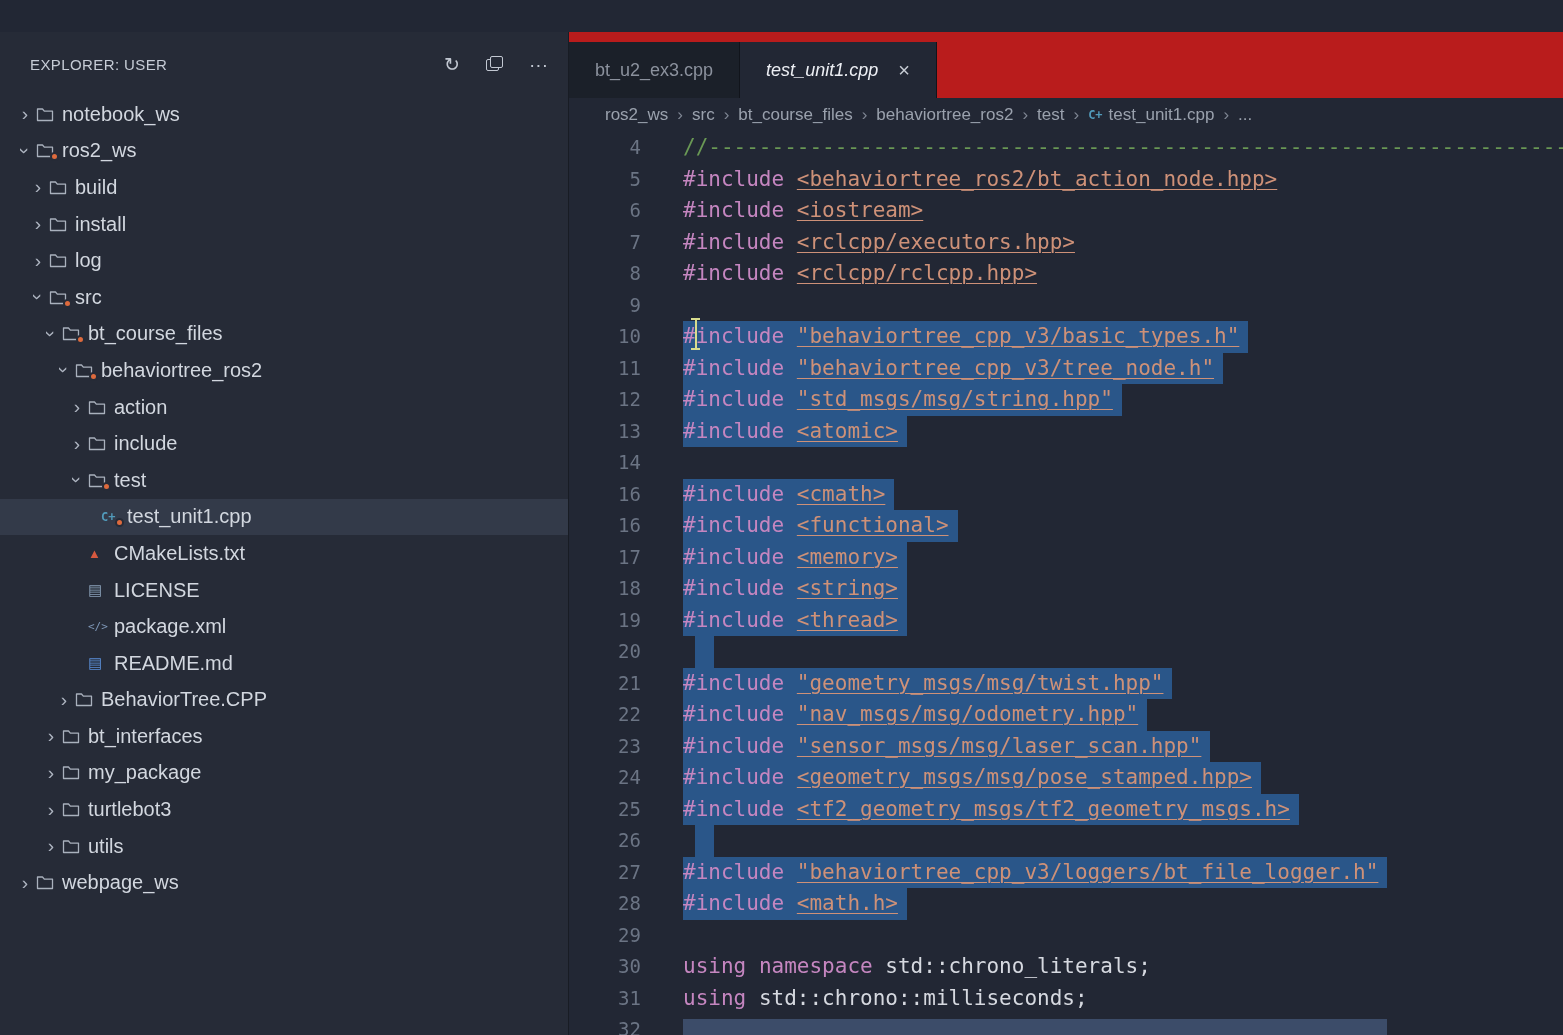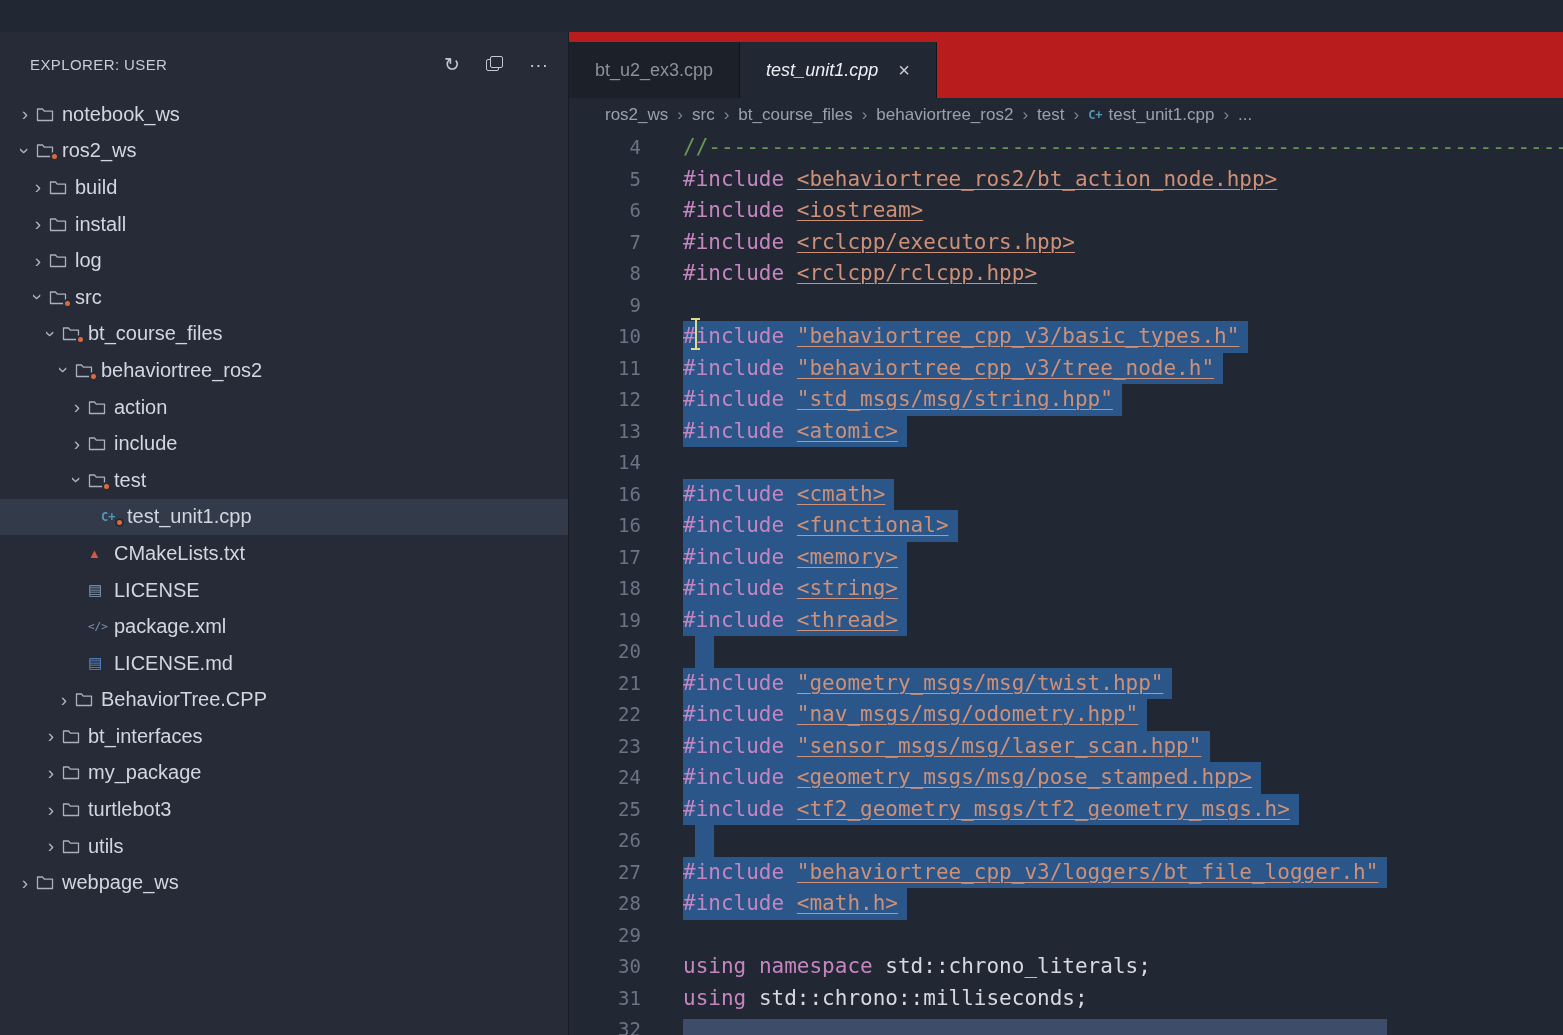--- a/index.html
+++ b/index.html
@@ -202,21 +202,21 @@
             <span class="tlabel">LICENSE</span>
           </div>
           <div class="trow" style="padding-left: 66px;">
             <span class="chev"></span>
             <span class="ticon fi-xml">&lt;/&gt;</span>
             <span class="tlabel">package.xml</span>
           </div>
           <div class="trow" style="padding-left: 66px;">
             <span class="chev"></span>
             <span class="ticon fi-md">▤</span>
-            <span class="tlabel">LICENSE.md</span>
+            <span class="tlabel">README.md</span>
           </div>
           <div class="trow" style="padding-left: 53px;">
             <span class="chev">›</span>
             <span class="ticon">
               <svg width="18" height="15" viewBox="0 0 18 15">
                 <path d="M1.5 2h5l1.8 2.2h8.2v9.3H1.5z" fill="none" stroke="currentColor" stroke-width="1.3" stroke-linejoin="round"></path>
               </svg>
             </span>
             <span class="tlabel">BehaviorTree.CPP</span>
           </div>

